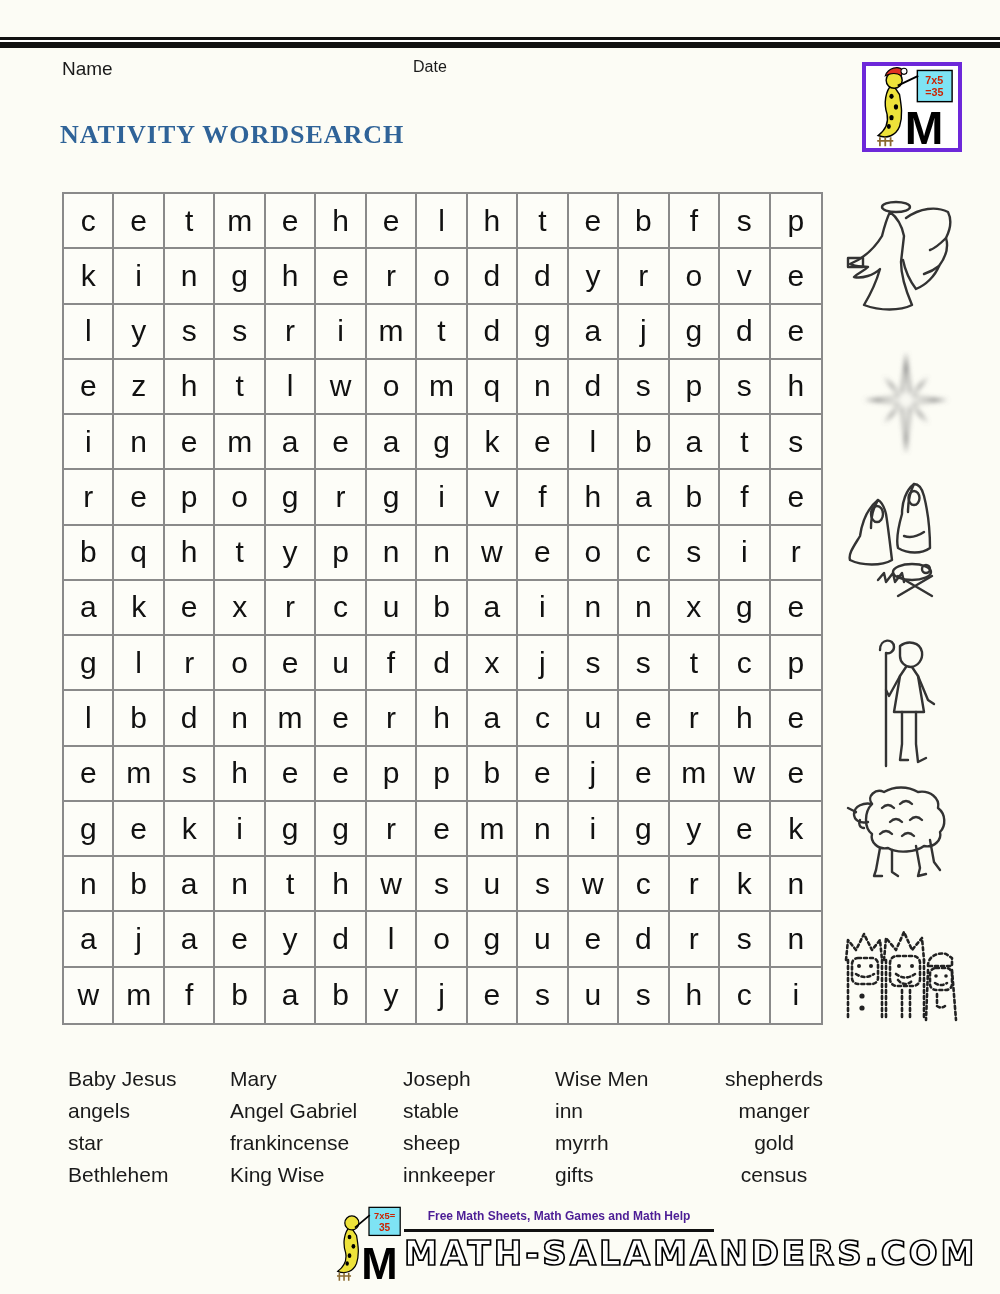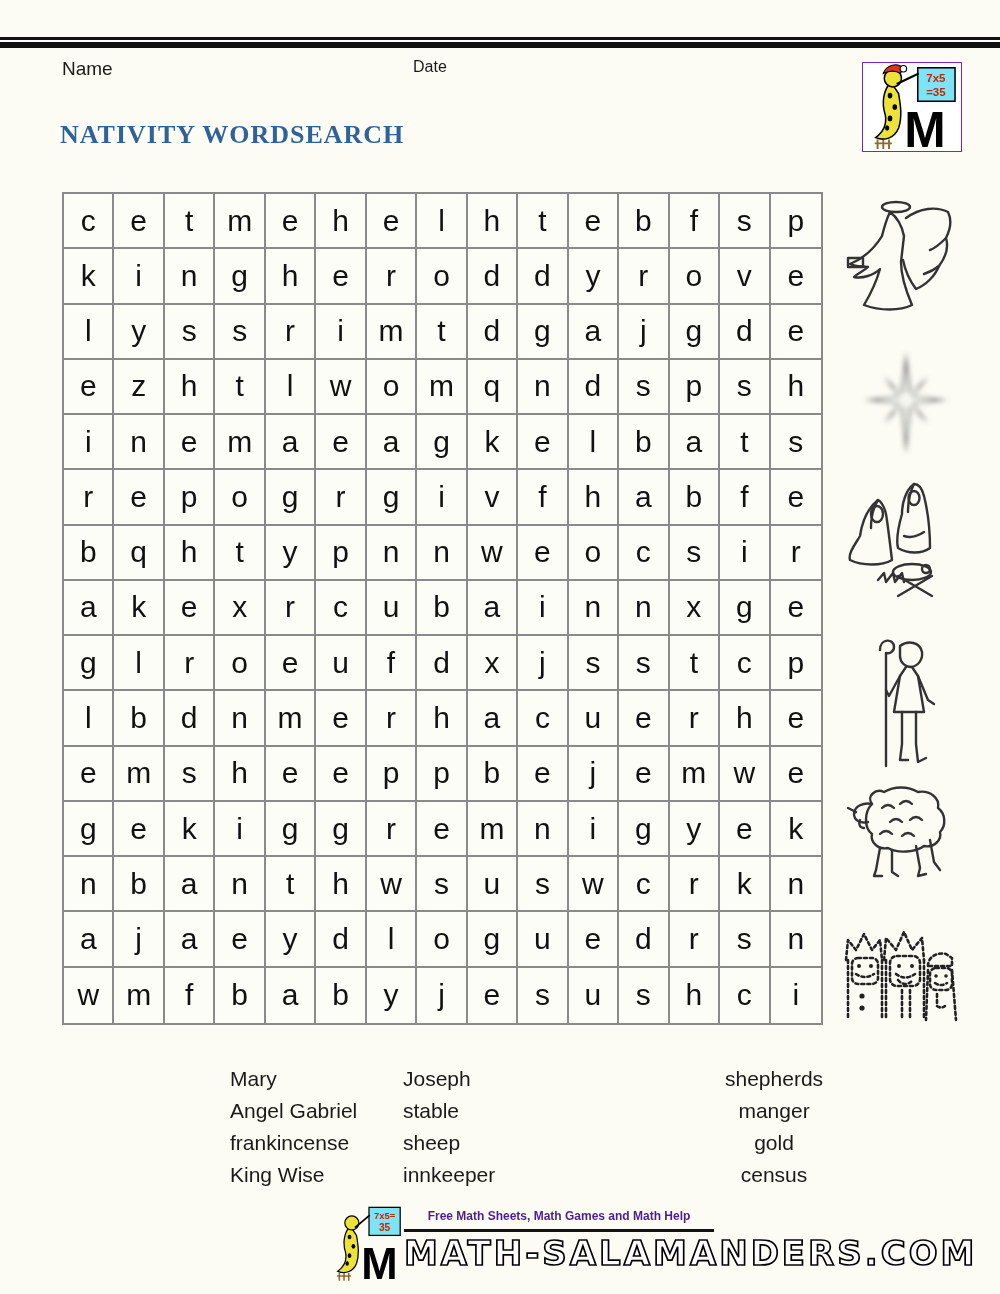--- a/index.html
+++ b/index.html
@@ -13,21 +13,21 @@
   .topbar { position:absolute; left:0; top:37px; width:1000px; height:11px; }
   .topbar .r1 { height:3px; background:#111; }
   .topbar .r2 { height:2px; background:#fff; }
   .topbar .r3 { height:6px; background:#111; }
 
   .name-label { position:absolute; left:62px; top:58px; font-size:19px; }
   .date-label { position:absolute; left:413px; top:58px; font-size:16px; }
 
   .corner-logo {
     position:absolute; left:862px; top:62px; width:100px; height:90px;
-    background:#fff; border:1px solid #6d28d9;
+    background:#fff; border:4px solid #6d28d9;
   }
   .corner-logo svg { width:100%; height:100%; }
 
   .page-title {
     position:absolute; left:60px; top:120px;
     font-family:"Liberation Serif", serif;
     font-size:26px; font-weight:600; letter-spacing:1px;
     color:#2f6398;
   }
 
@@ -420,31 +420,43 @@
       <path class="dotted" d="M86 40 C86 30 96 26 104 28 L110 32 L110 40 Z"></path>
       <path class="dotted" d="M86 44 L84 94 M110 44 L114 94"></path>
       <rect class="dotted" x="88" y="42" width="22" height="22" rx="6"></rect>
       <circle cx="94" cy="50" r="1.8" fill="#222"></circle>
         <circle cx="104" cy="50" r="1.8" fill="#222"></circle>
       <path class="dotted" d="M93 57 q6 4 12 0"></path>
       <path class="dotted" d="M95 68 L95 80 q4 3 8 0"></path>
     </svg>
   </div>
 
+  <div class="word-col wc1">
+      <div>Baby Jesus</div>
+      <div>angels</div>
+      <div>star</div>
+      <div>Bethlehem</div>
+    </div>
   <div class="word-col wc2">
       <div>Mary</div>
       <div>Angel Gabriel</div>
       <div>frankincense</div>
       <div>King Wise</div>
     </div>
   <div class="word-col wc3">
       <div>Joseph</div>
       <div>stable</div>
       <div>sheep</div>
       <div>innkeeper</div>
+    </div>
+  <div class="word-col wc4">
+      <div>Wise Men</div>
+      <div>inn</div>
+      <div>myrrh</div>
+      <div>gifts</div>
     </div>
   <div class="word-col wc5">
       <div>shepherds</div>
       <div>manger</div>
       <div>gold</div>
       <div>census</div>
     </div>
 
   <div class="footer-logo">
     <svg viewBox="0 0 100 102">

